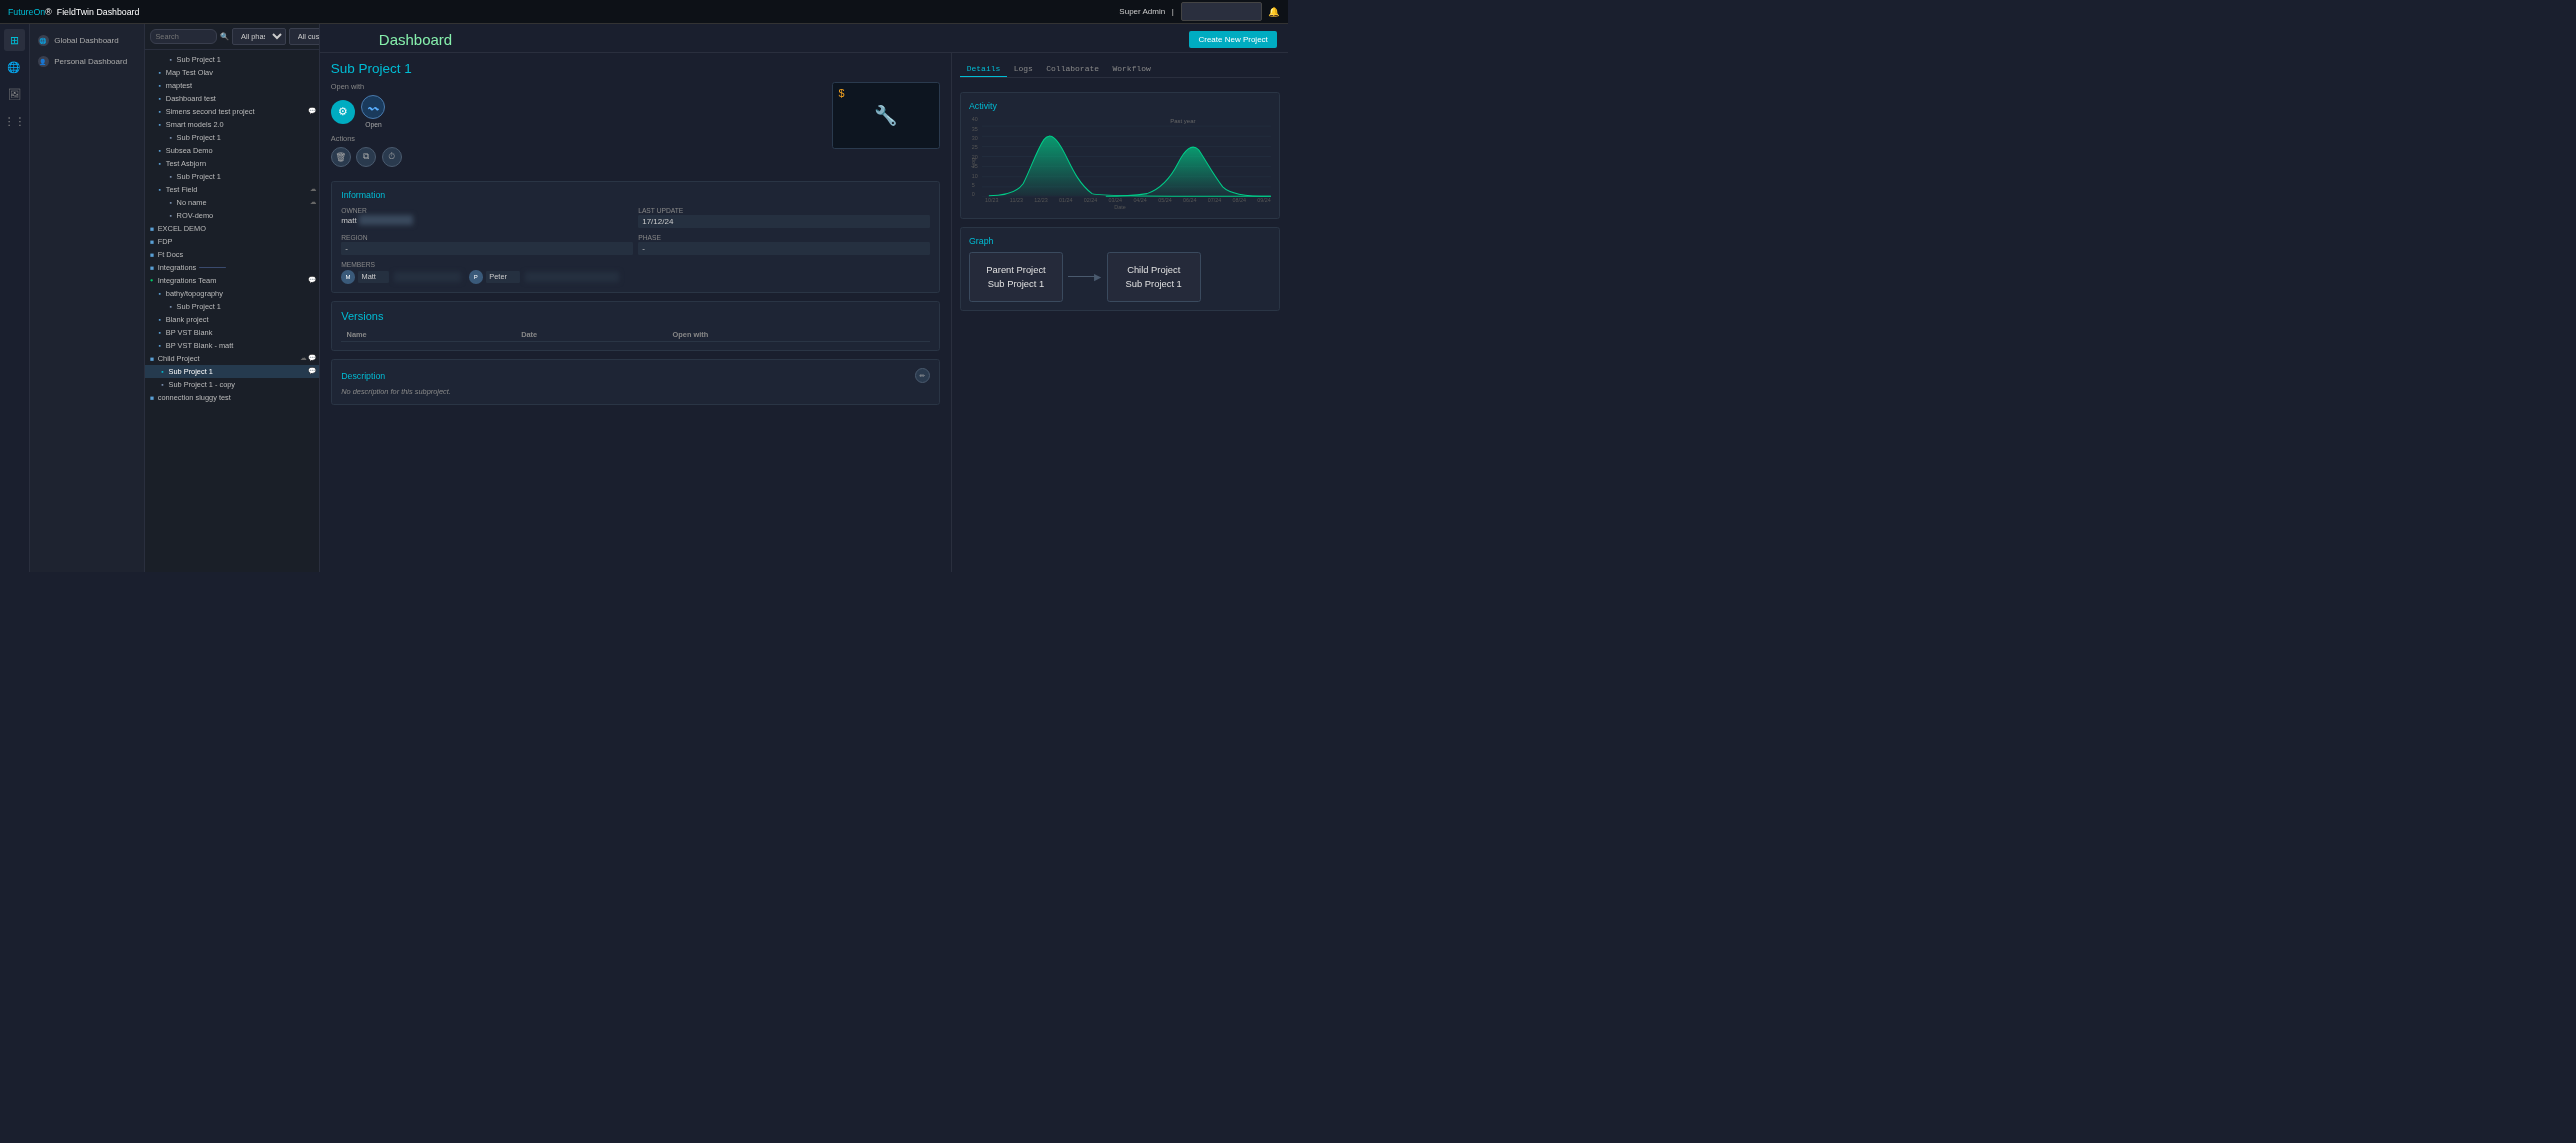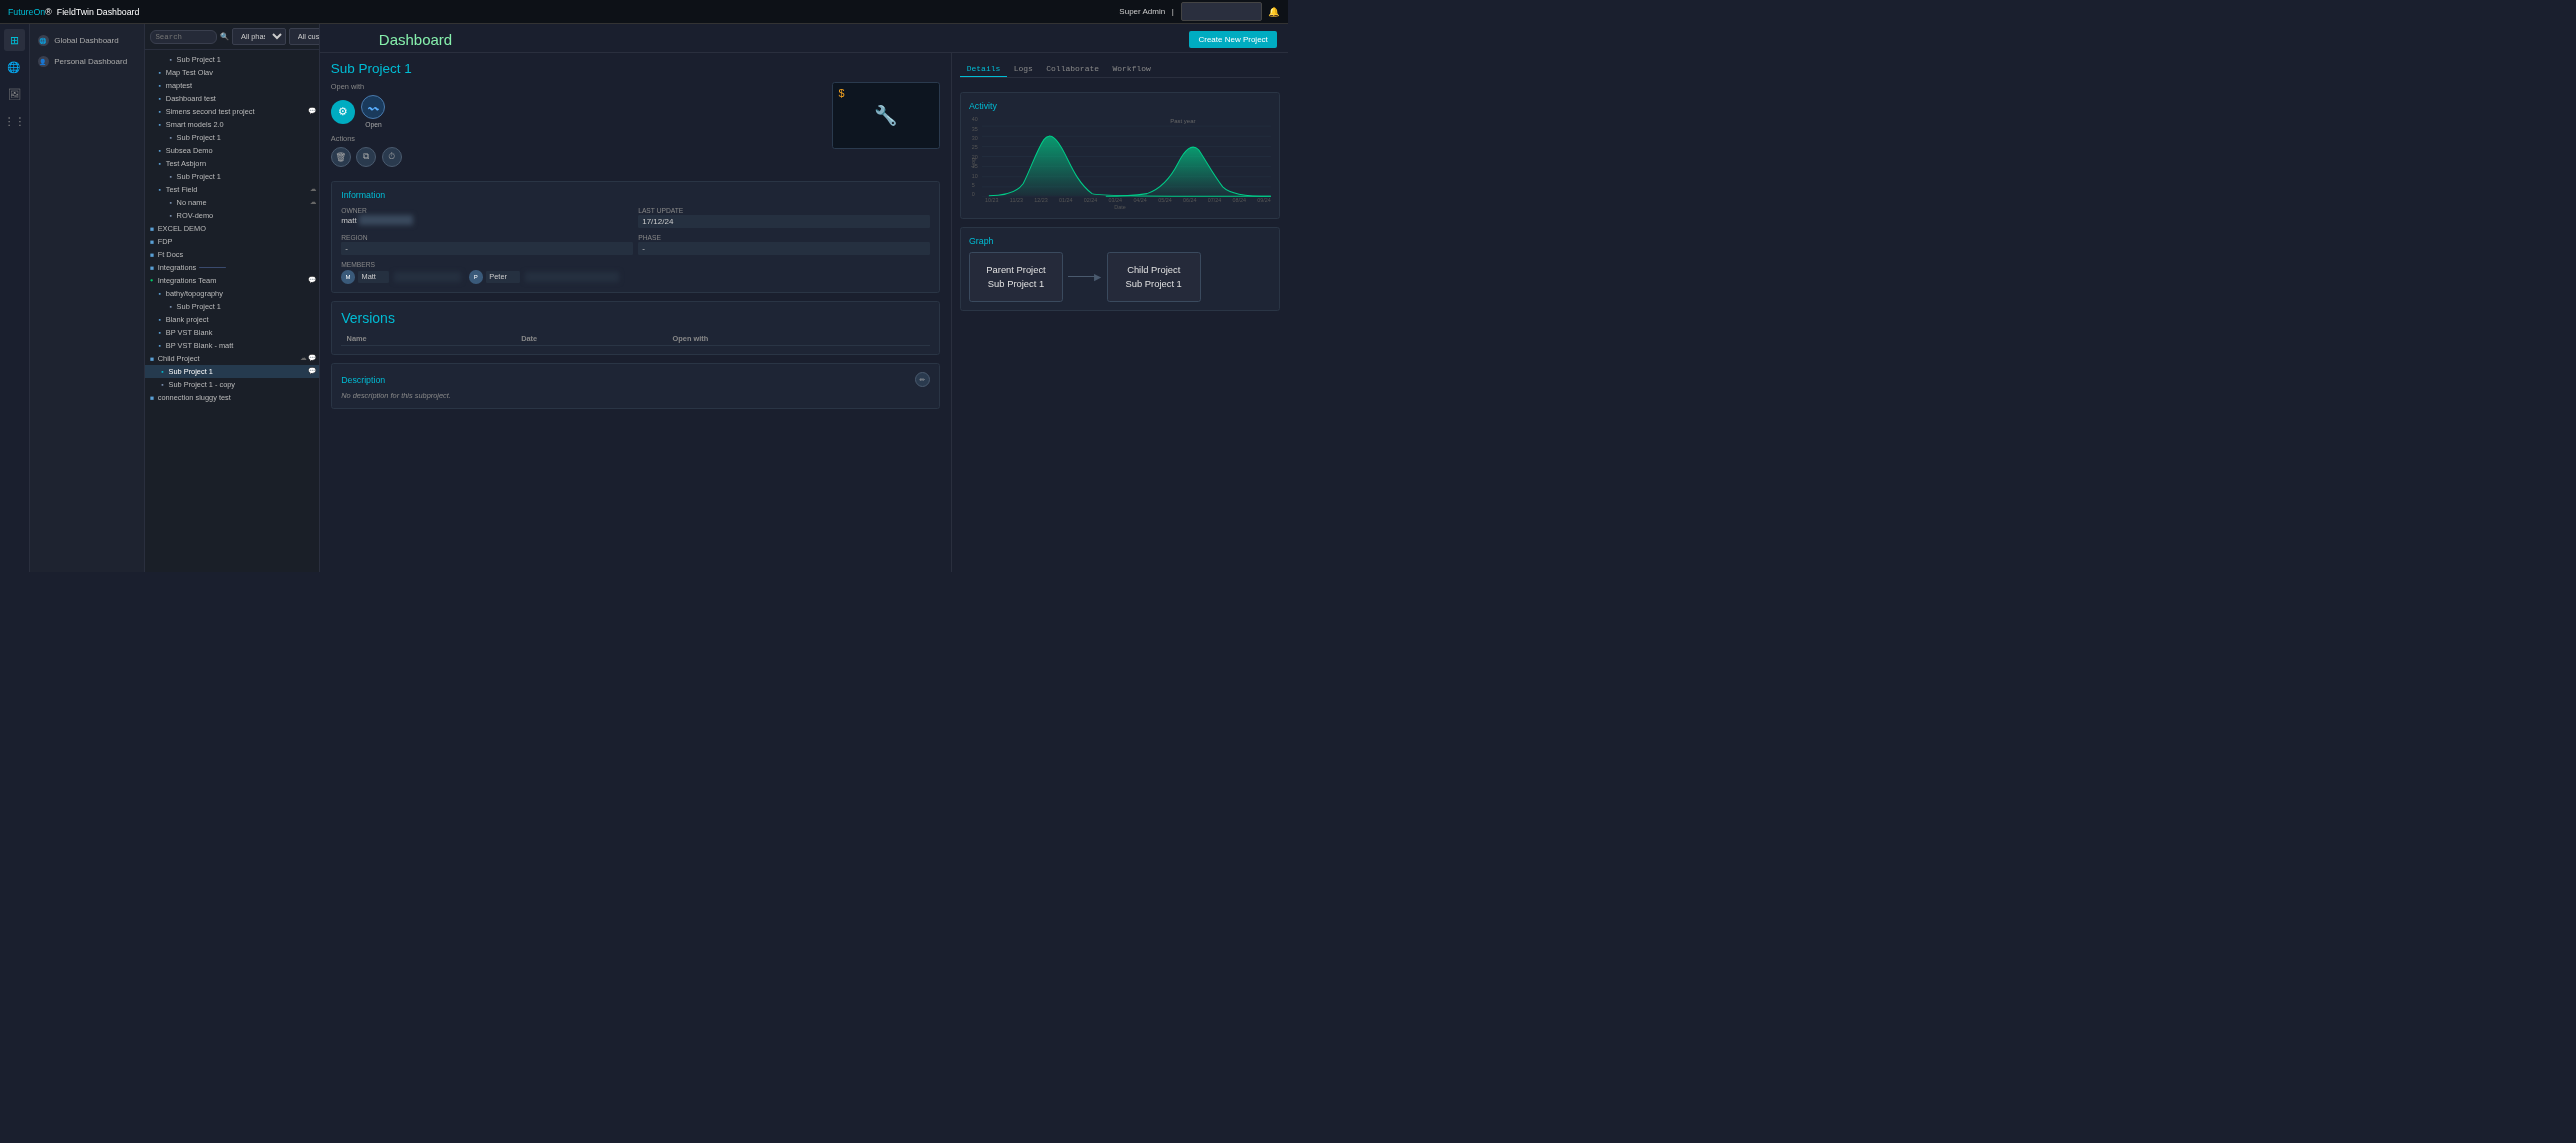--- a/index.html
+++ b/index.html
@@ -22,21 +22,21 @@
     .icon-sidebar .ico.active { background: #2a2f3e; color: #00bcd4; }
     
     
     .nav-sidebar { width: 115px; background: #1e2330; border-right: 0.7px solid #2a2f3e; padding: 5.4px 0; }
     .nav-item { display: flex; align-items: center; gap: 5.4px; padding: 5.4px 8px; cursor: pointer; color: #aaa; font-size: 8px; }
     .nav-item .nav-ico { width: 10.8px; height: 10.8px; border-radius: 50%; background: #3a3f4e; display: flex; align-items: center; justify-content: center; font-size: 6px; color: #00bcd4; }
     
     
     .tree-sidebar { width: 175px; background: #1a1f28; border-right: 0.7px solid #2a2f3e; display: flex; flex-direction: column; overflow: hidden; }
     .tree-toolbar { padding: 4px 5.4px; display: flex; align-items: center; gap: 2.7px; background: #1a1f28; border-bottom: 0.7px solid #2a2f3e; }
-    .tree-search { background: #252a38; border: 0.7px solid #3a3f4e; border-radius: 6px; padding: 2px 4px; color: #ccc; font-size: 7.4px; width: 67px; font-family: Liberation Mono, monospace; }
+    .tree-search { background: #252a38; border: 0.7px solid #3a3f4e; border-radius: 6px; padding: 2px 4px; color: #ccc; font-size: 7.4px; width: 67px; }
     .tree-filter { background: #252a38; border: 0.7px solid #3a3f4e; border-radius: 2px; padding: 2px 4px; color: #ccc; font-size: 7.4px; width: 54px; }
     .tree-body { overflow-y: auto; flex: 1; padding: 2.7px 0; }
     .tree-body::-webkit-scrollbar { width: 2.7px; }
     .tree-body::-webkit-scrollbar-track { background: #1a1f28; }
     .tree-body::-webkit-scrollbar-thumb { background: #3a3f4e; }
     
     .tree-node { display: flex; align-items: center; padding: 2px 2.7px; cursor: pointer; font-size: 7.4px; color: #bbb; white-space: nowrap; }
     .tree-node.selected { background: #253a4e; color: #fff; }
     .tree-node .node-icon { width: 8px; height: 8px; margin-right: 2px; display: inline-flex; align-items: center; justify-content: center; font-size: 6.7px; }
     .tree-node .node-actions { margin-left: auto; display: flex; gap: 1.3px; color: #666; }
@@ -81,21 +81,21 @@
     .info-field .value.blurred { filter: blur(2.7px); background: #3a4a5e; display: inline-block; min-width: 54px; height: 10.8px; }
     
     .members-section { margin-top: 5.4px; }
     .members-section label { font-size: 6.7px; color: #888; text-transform: uppercase; margin-bottom: 2.7px; display: block; }
     .members-row { display: flex; gap: 8px; }
     .member-item { display: flex; align-items: center; gap: 3.4px; }
     .member-avatar { width: 13.5px; height: 13.5px; border-radius: 50%; background: #3a5a7a; display: flex; align-items: center; justify-content: center; font-size: 6px; color: #fff; }
     .member-name { font-size: 7.4px; color: #ccc; background: #253040; padding: 1.3px 13.5px 1.3px 3.4px; border-radius: 1.3px; }
     
     .versions-section { background: #1e2535; border: 0.7px solid #2a3545; border-radius: 2.7px; padding: 8px 9.4px; margin-bottom: 8px; }
-    .versions-title { font-size: 14px; color: #00bcd4; margin-bottom: 5.4px; }
+    .versions-title { font-size: 11px; color: #00bcd4; margin-bottom: 5.4px; }
     .versions-table { width: 100%; border-collapse: collapse; }
     .versions-table th { text-align: left; font-size: 7.4px; color: #888; padding: 2.7px 5.4px; border-bottom: 0.7px solid #2a3545; }
     
     .desc-section { background: #1e2535; border: 0.7px solid #2a3545; border-radius: 2.7px; padding: 8px 9.4px; }
     .desc-title { font-size: 8.8px; color: #00bcd4; margin-bottom: 4px; display: flex; align-items: center; justify-content: space-between; }
     .desc-text { font-size: 7.4px; color: #888; font-style: italic; }
     .edit-btn { width: 15px; height: 15px; border-radius: 50%; background: #2a3a4e; border: 0.7px solid #4a5a6e; display: flex; align-items: center; justify-content: center; cursor: pointer; color: #aaa; font-size: 6.7px; }
     
     
     .right-panel { width: 337px; background: #1a1f2e; border-left: 0.7px solid #2a2f3e; padding: 8px; overflow-y: auto; display: flex; flex-direction: column; gap: 8px; }

